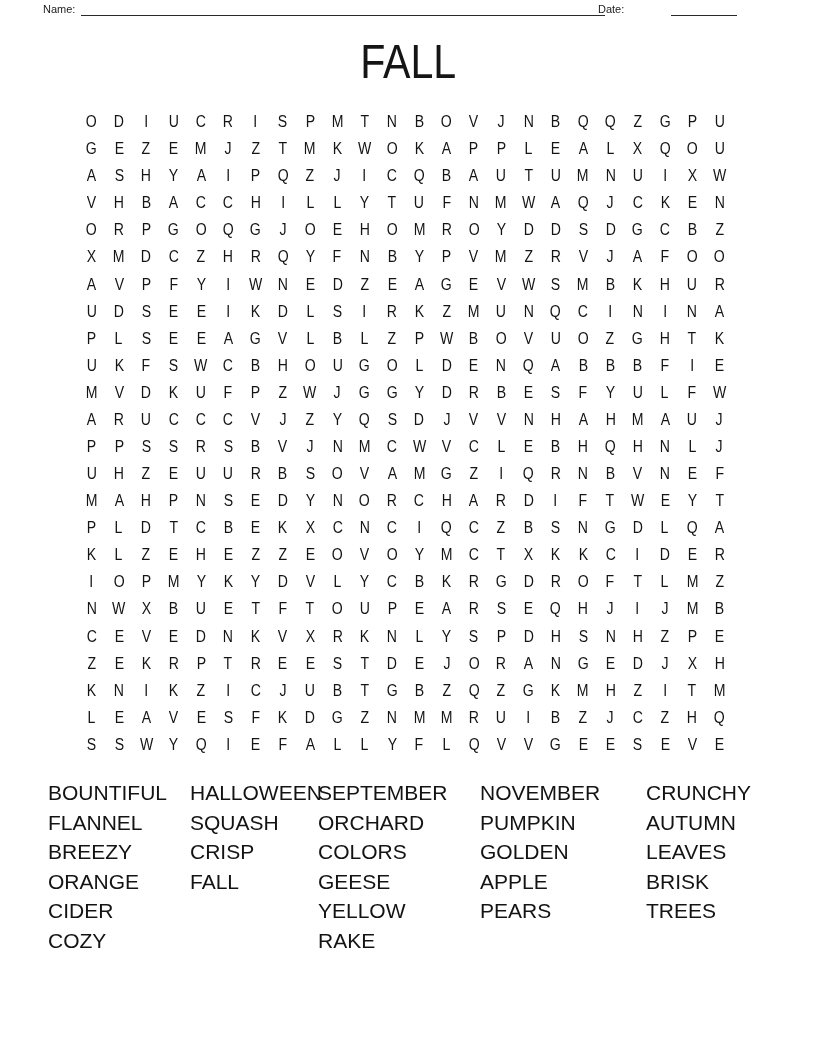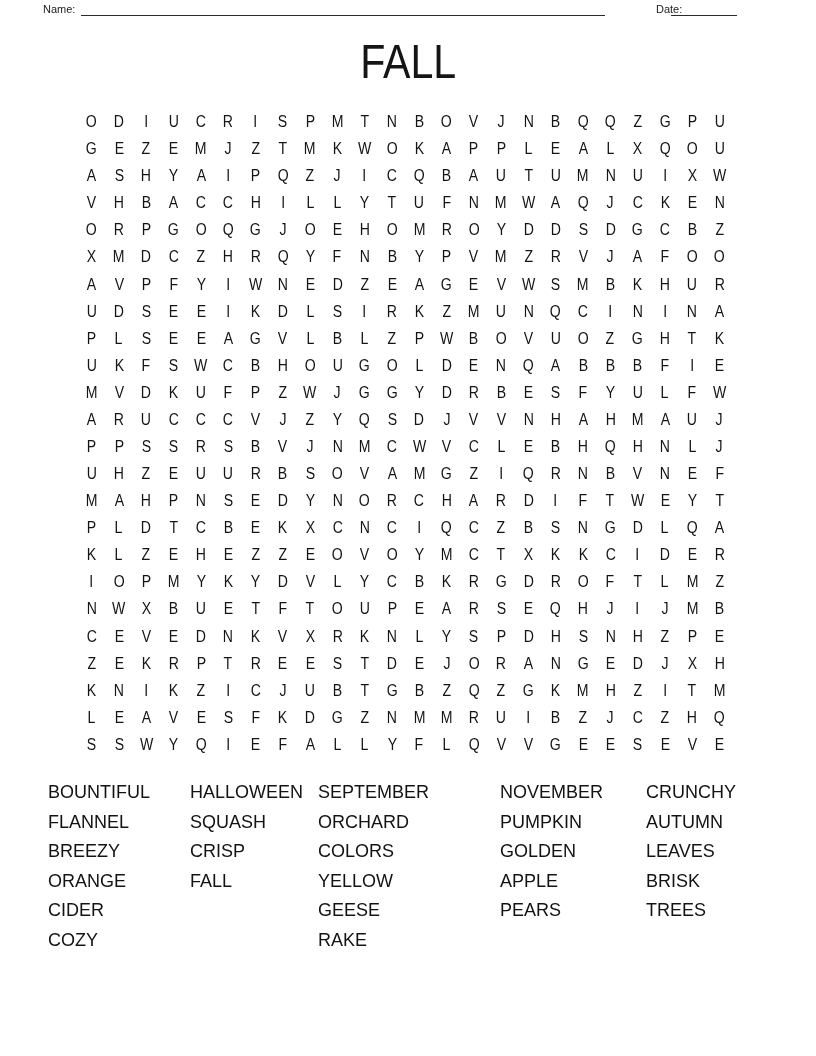--- a/index.html
+++ b/index.html
@@ -14,21 +14,21 @@
 
   
   .hdr-label {
     position: absolute;
     top: 1px;
     font-size: 11px;
     line-height: 16px;
     color: #1c1c1c;
   }
   #name-label { left: 43px; }
-  #date-label { left: 656px; }
+  #date-label { left: 598px; }
   .fill-line {
     position: absolute;
     top: 0;
     height: 16px;
     border-bottom: 1.6px solid #2a2a2a;
   }
   #name-line { left: 81px;  width: 524px; }
   #date-line { left: 671px; width: 66px;  }
 
   
@@ -76,28 +76,28 @@
     top: 778px; left: 0;
     width: 816px; height: 200px;
   }
   .word-col {
     position: absolute;
     top: 0;
   }
   .word-col .word {
     height: 29.6px;
     line-height: 29.6px;
-    font-size: 18px;
+    font-size: 21px;
     color: #131313;
     white-space: nowrap;
   }
   #word-col-0 { left: 48px;  }
   #word-col-1 { left: 190px; }
   #word-col-2 { left: 318px; }
-  #word-col-3 { left: 500px; }
+  #word-col-3 { left: 480px; }
   #word-col-4 { left: 623px; margin-left: 23px; }
 </style>
 </head>
 <body>
 
 <div>
   <span id="name-label" class="hdr-label">Name:</span>
   <div id="name-line" class="fill-line"></div>
   <span id="date-label" class="hdr-label">Date:</span>
   <div id="date-line" class="fill-line"></div>
@@ -1850,22 +1850,22 @@
     <div class="word-col" id="word-col-1">
       <div class="word">HALLOWEEN</div>
       <div class="word">SQUASH</div>
       <div class="word">CRISP</div>
       <div class="word">FALL</div>
     </div>
     <div class="word-col" id="word-col-2">
       <div class="word">SEPTEMBER</div>
       <div class="word">ORCHARD</div>
       <div class="word">COLORS</div>
+      <div class="word">GEESE</div>
       <div class="word">YELLOW</div>
-      <div class="word">GEESE</div>
       <div class="word">RAKE</div>
     </div>
     <div class="word-col" id="word-col-3">
       <div class="word">NOVEMBER</div>
       <div class="word">PUMPKIN</div>
       <div class="word">GOLDEN</div>
       <div class="word">APPLE</div>
       <div class="word">PEARS</div>
     </div>
     <div class="word-col" id="word-col-4">

